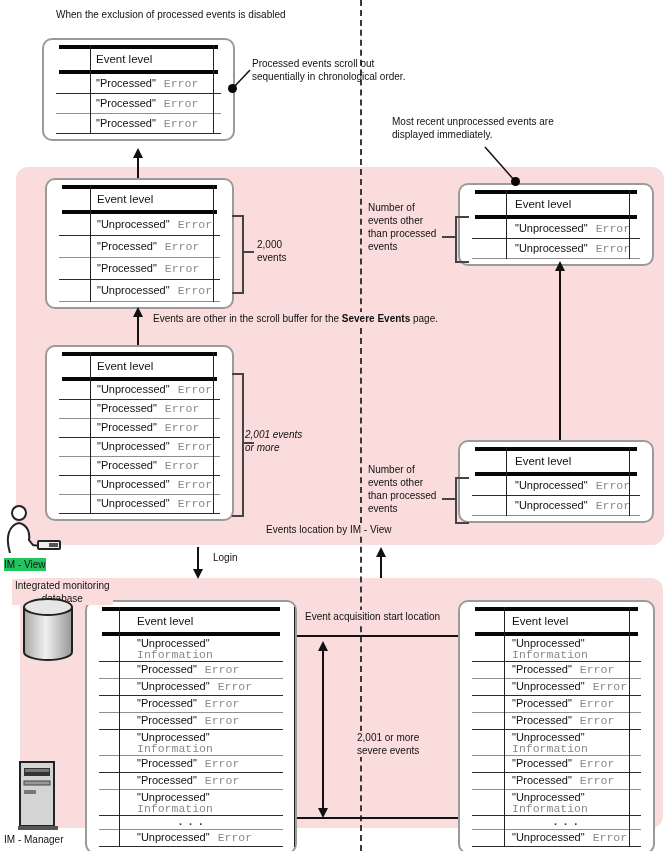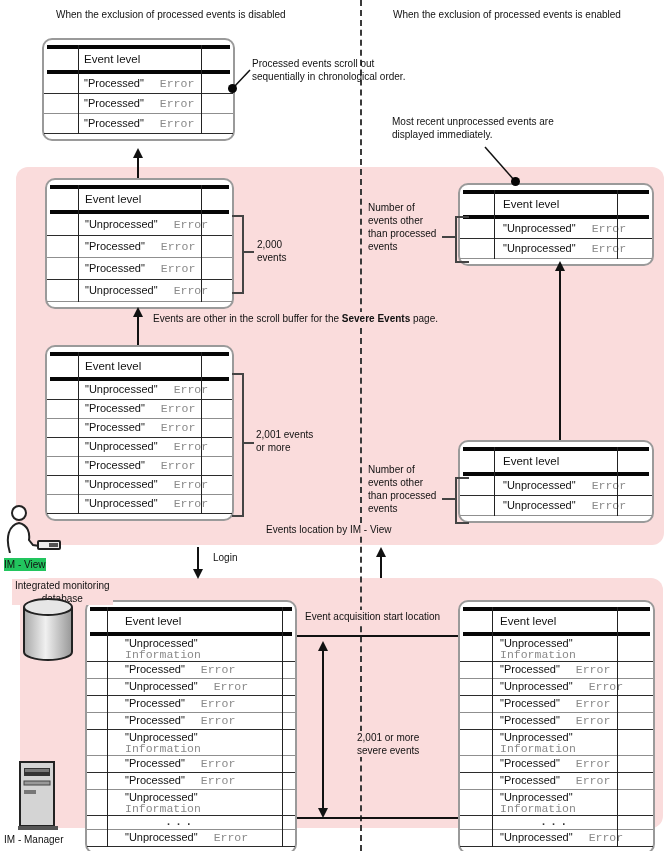--- a/index.html
+++ b/index.html
@@ -7,29 +7,29 @@
           font-family:"Liberation Sans",sans-serif;color:#111;}
   
   .region{position:absolute;background:#fadcdc;border-radius:12px;z-index:0;}
   #region-view{left:16px;top:167px;width:648px;height:378px;}
   #region-mgr{left:20px;top:578px;width:643px;height:250px;}
   
   #divider{position:absolute;left:360px;top:0;height:851px;width:0;
            border-left:2px dashed #3a3a3a;z-index:1;}
   
   .tbl{position:absolute;background:#fff;border:2px solid #9a9a9a;border-radius:10px;
-       padding:5px 0;box-sizing:border-box;z-index:2;}
+       padding:5px 12px;box-sizing:border-box;z-index:2;}
   .tblbody{position:relative;}
   .bar{height:4px;background:#060606;margin:0 3px;}
   .thdr{height:21px;line-height:21px;font-size:11.5px;padding-left:var(--tx);white-space:nowrap;}
   .trow{height:21px;line-height:20px;border-bottom:1px solid #2b2b2b;
         padding-left:var(--tx);white-space:nowrap;font-size:11px;}
   .trow.alt{border-bottom-color:#8f8f8f;}
   .st{color:#111;}
-  .lv{font-family:"Liberation Mono",monospace;font-size:11.5px;color:#8a8a8a;margin-left:16px;}
+  .lv{font-family:"Liberation Mono",monospace;font-size:11.5px;color:#8a8a8a;margin-left:8px;}
   .trow.wrap .st,.trow.wrap .lv{display:block;margin-left:0;}
   .rows18 .trow{height:18px;line-height:17px;}
   .rows19 .trow{height:19px;line-height:18px;}
   .dense .trow{height:16px;line-height:15px;}
   .dense .trow.wrap{height:23px;line-height:11px;padding-top:2px;}
   .dense .trow.ell{height:13px;line-height:11px;padding-left:calc(var(--tx) + 42px);color:#333;
                    font-weight:bold;letter-spacing:2px;}
   .vl{position:absolute;top:0;bottom:0;width:1px;background:#222;}
   .vl1{left:var(--v1);} .vl2{left:var(--v2);}
   #tbl-top-left{left:42px;top:38px;width:193px;--v1:34px;--v2:157px;--tx:40px;}
@@ -41,21 +41,21 @@
   #tbl-bottom-right{left:458px;top:600px;width:197px;--v1:32px;--v2:157px;--tx:40px;}
   
   .lbl{position:absolute;font-size:10px;line-height:13px;white-space:pre-line;z-index:3;}
   .onpink{background:#fadcdc;padding:0 3px;}
   #t-left{left:56px;top:8px;}
   #t-right{left:393px;top:8px;}
   #lbl-scroll-out{left:252px;top:57px;}
   #lbl-most-recent{left:392px;top:115px;}
   #lbl-buffer{left:150px;top:312px;white-space:nowrap;}
   #lbl-2000{left:257px;top:238px;}
-  #lbl-2001{left:256px;top:428px;}
+  #lbl-2001{left:245px;top:428px;font-style:italic;}
   #lbl-num-upper{left:368px;top:201px;}
   #lbl-num-lower{left:368px;top:463px;}
   #lbl-received{left:263px;top:523px;}
   #lbl-login{left:213px;top:551px;}
   #lbl-after{left:395px;top:546px;}
   #lbl-intdb{left:12px;top:579px;text-align:center;}
   #lbl-imview{left:4px;top:558px;background:#22c55e;}
   #lbl-immgr{left:4px;top:833px;background:#fff;}
   #lbl-acq{left:302px;top:610px;}
   #lbl-severe{left:354px;top:731px;}
@@ -81,21 +81,20 @@
 <body>
 
 <div id="canvas">
 
   <div class="region" id="region-view"></div>
   <div class="region" id="region-mgr"></div>
 
   <div id="divider"></div>
 
   <div class="lbl" id="t-left">When the exclusion of processed events is disabled</div>
-  <div class="lbl" id="t-right">When the exclusion of processed events is enabled</div>
 
   <div class="tbl rows19" id="tbl-top-left">
       <div class="tblbody">
         <div class="bar"></div>
         <div class="thdr">Event level</div>
         <div class="bar"></div>
         <div class="trow"><span class="st">"Processed"</span><span class="lv">Error</span></div>
         <div class="trow alt"><span class="st">"Processed"</span><span class="lv">Error</span></div>
         <div class="trow"><span class="st">"Processed"</span><span class="lv">Error</span></div>
         <div class="vl vl1"></div>

